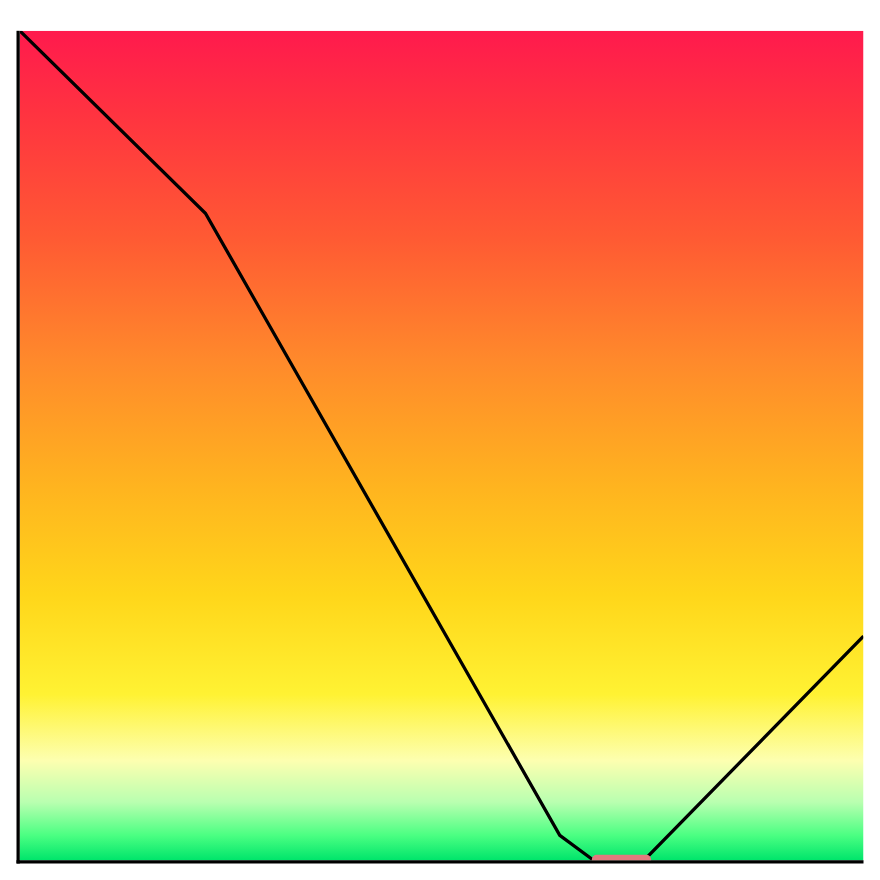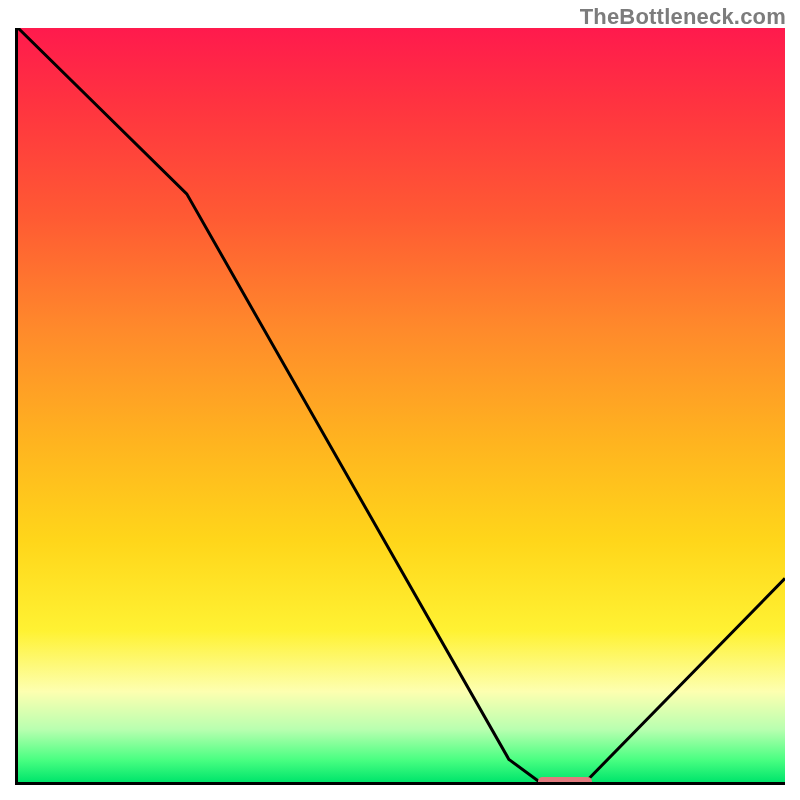--- a/index.html
+++ b/index.html
@@ -65,21 +65,20 @@
     font-weight: 600;
     color: #7c7c7c;
     letter-spacing: 0.2px;
   }
 </style>
 </head>
 <body>
 
 <div class="root">
 
-  <div class="watermark">TheBottleneck.com</div>
 
   <div class="plot-area">
 
     <div class="bg-gradient"></div>
 
     <svg class="curve-svg" viewBox="0 0 770 757" preserveAspectRatio="none">
       <path fill="none" stroke="#000" stroke-width="3" d="M0.0 0.0 L169.4 166.5 L492.8 734.3 L523.6 757.0 L569.8 757.0 L770.0 552.6" id="curve-path"></path>
     </svg>
 
     <div class="flat-segment" id="flat-seg" style="left: 519.6px; width: 54.2px; bottom: -4px;"></div>

